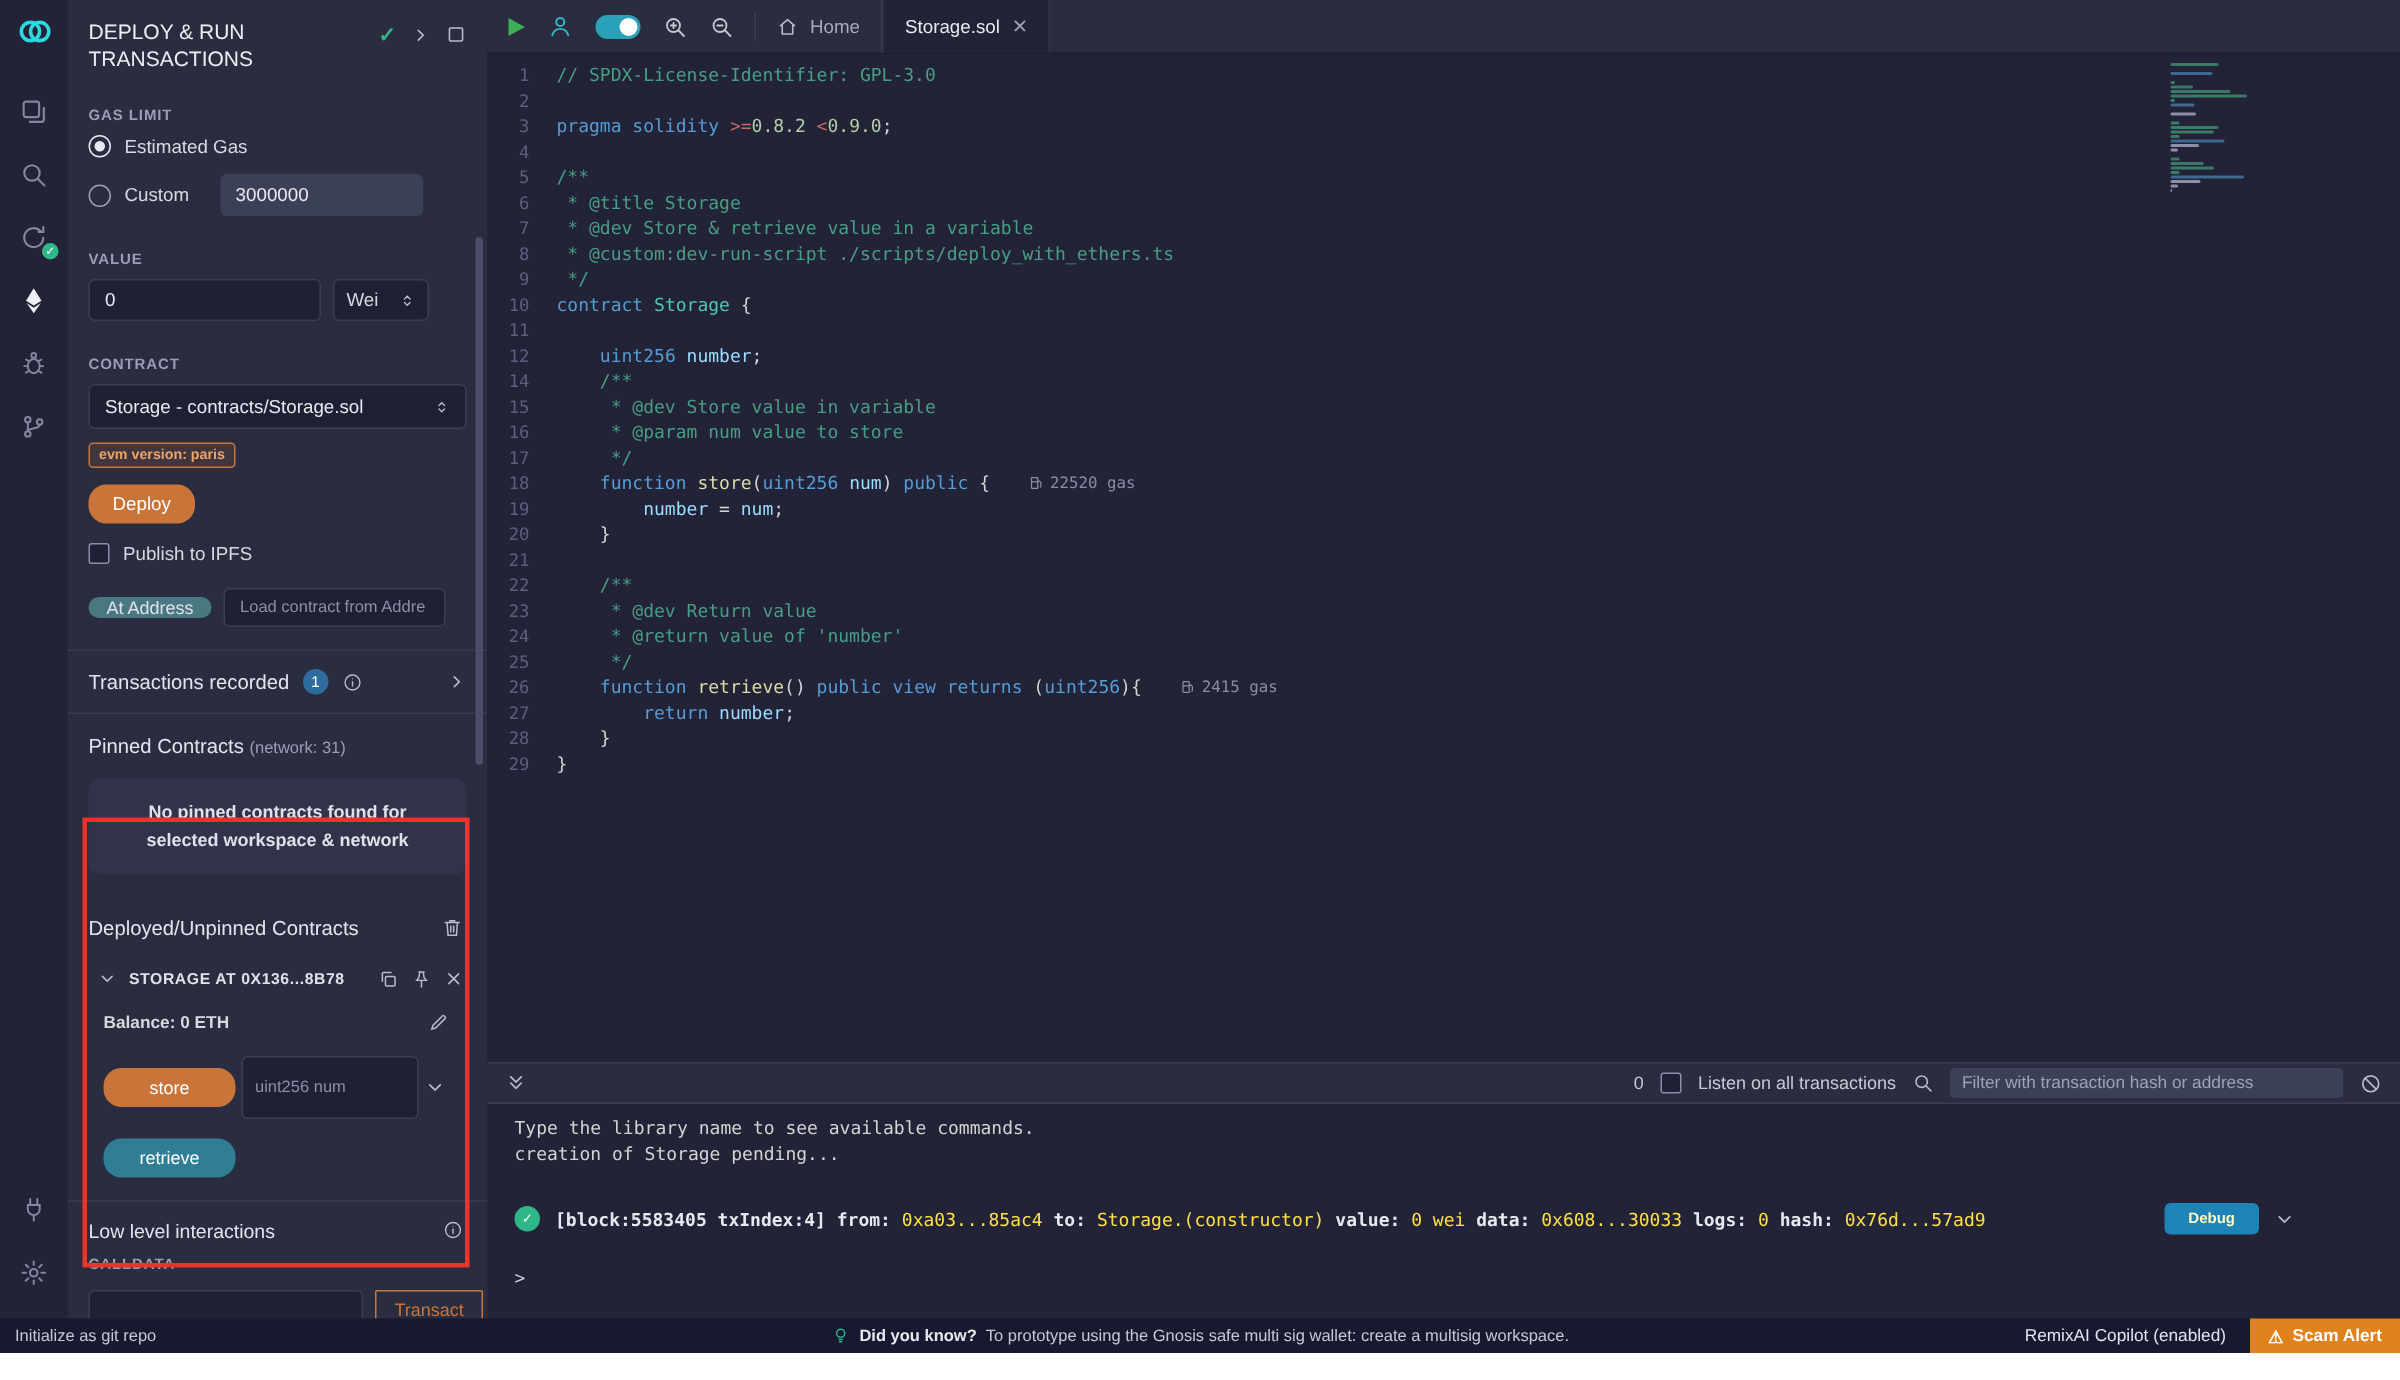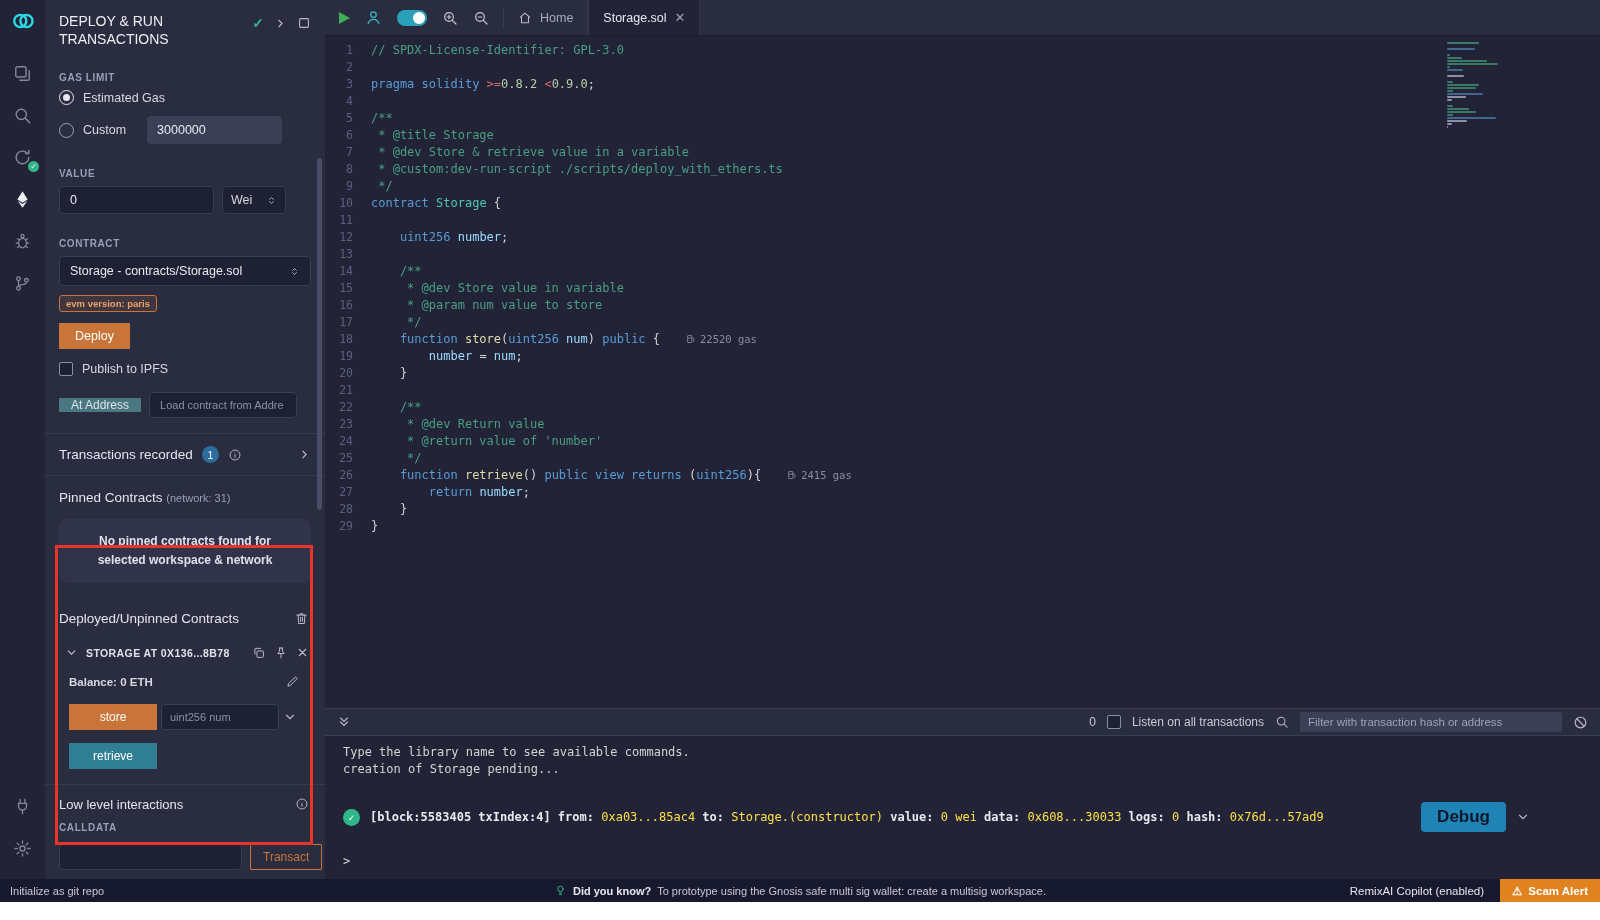--- a/index.html
+++ b/index.html
@@ -29,39 +29,39 @@
 .radio{width:15px;height:15px;border-radius:50%;border:1px solid #9ea1b8;position:relative;flex:none;cursor:pointer}
 .radio.sel{border-color:#e8e9f0}
 .radio.sel::after{content:"";position:absolute;inset:3px;border-radius:50%;background:#e8e9f0}
 .inp{background:#1e2133;border:1px solid #3a3d55;border-radius:4px;color:#e8e9f0;font-size:12.5px;padding:0 10px;height:28px;outline:none;font-family:"Liberation Sans",sans-serif}
 .inp::placeholder{color:#8c8fa8}
 .inp-light{background:#3c4057;border:none;border-radius:4px;color:#e8e9f0;font-size:12.5px;padding:0 10px;height:28px;outline:none;width:135px;margin-left:12px;font-family:"Liberation Sans",sans-serif}
 .row{display:flex;align-items:center;margin:0 14px}
 .unit-sel{width:64px;height:28px;display:flex;align-items:center;justify-content:space-between;padding:0 8px;background:#1e2133;border:1px solid #3a3d55;border-radius:4px;margin-left:8px;font-size:12.5px;cursor:pointer}
 .sel-full{margin:0 14px;height:30px;display:flex;align-items:center;justify-content:space-between;background:#1e2133;border:1px solid #3a3d55;border-radius:4px;padding:0 10px;font-size:12.5px;color:#e8e9f0;cursor:pointer}
 .evm{display:inline-block;margin:9px 14px 0;font-size:9.5px;color:#eba46c;border:1px solid #c97539;background:rgba(201,117,57,.15);border-radius:3px;padding:2px 6px;font-weight:bold}
-.btn{border:none;border-radius:0;font-size:12.5px;cursor:pointer;font-family:"Liberation Sans",sans-serif}
+.btn{border:none;border-radius:12px;font-size:12.5px;cursor:pointer;font-family:"Liberation Sans",sans-serif}
 .btn-deploy{margin:11px 14px 0;background:#c97539;color:#fff;height:26px;padding:0 16px}
 .cb{width:14px;height:14px;border:1px solid #8a8da8;border-radius:2px;background:#1e2133;flex:none;cursor:pointer}
 .ipfs-row{display:flex;gap:9px;margin:13px 14px 0;font-size:12.5px}
 .ataddr-row{display:flex;align-items:center;gap:8px;margin:16px 14px 0}
 .btn-ataddr{background:#497883;color:#dfe2ea;height:14px;padding:0 12px;font-size:12px;flex:none}
 .hr{border-top:1px solid #383b50;margin-top:15px}
 .tr-row{display:flex;align-items:center;gap:9px;padding:12px 14px;font-size:13.5px;color:#e3e5ee}
 .count-badge{width:17px;height:17px;border-radius:50%;background:#2f6c9e;color:#fff;font-size:10.5px;display:flex;align-items:center;justify-content:center;flex:none}
 .sec-title{padding:14px 14px 0;font-size:13.5px;color:#e3e5ee}
 .net{font-size:11px;color:#9b9eb8}
 .empty-card{margin:14px 14px 0;background:#31334a;border-radius:8px;padding:13px 20px;text-align:center;font-size:12px;font-weight:bold;color:#dfe2ea;line-height:1.55}
 .dep-row{display:flex;align-items:center;justify-content:space-between;padding:28px 16px 0 14px;font-size:13.5px;color:#e3e5ee}
 .inst-head{display:flex;align-items:center;gap:8px;padding:20px 16px 0 20px;font-size:10.5px;letter-spacing:.4px;color:#dfe2ea;font-weight:bold}
 .inst-head .spacer{flex:1}
 .bal-row{display:flex;align-items:center;justify-content:space-between;padding:15px 26px 0 24px;font-size:11.5px;font-weight:bold}
 .fn-row{display:flex;align-items:center;gap:4px;padding:15px 14px 0 24px}
 .btn-store{width:88px;height:26px;background:#c97539;color:#fff;font-size:12px}
-.fn-input{width:118px;height:26px;background:#1e2133;border:1px solid #3a3d55;border-radius:4px;color:#e8e9f0;padding:0 8px;font-size:11px;outline:none}
+.fn-input{width:118px;height:42px;background:#1e2133;border:1px solid #3a3d55;border-radius:4px;color:#e8e9f0;padding:0 8px;font-size:11px;outline:none}
 .fn-input::placeholder{color:#8c8fa8}
 .btn-retrieve{width:88px;height:26px;background:#2f7e94;color:#fff;font-size:12px;margin:13px 0 0 24px;display:block}
 .ll-row{display:flex;align-items:center;justify-content:space-between;padding:12px 16px 0 14px;font-size:13px;color:#e3e5ee}
 .cd-row{display:flex;gap:8px;padding:4px 14px 0;align-items:center}
 .cd-input{flex:1;height:26px}
 .btn-transact{height:26px;padding:0 12px;background:transparent;border:1px solid #c97539;color:#c97539;border-radius:1px;font-size:12px}
 .annotation{position:absolute;left:10px;top:545px;width:258px;height:300px;border:3px solid #e8342a;pointer-events:none;z-index:6}
 .p-scroll{position:absolute;right:3px;top:158px;width:5px;height:352px;background:#4a4d66;border-radius:3px;cursor:pointer}
 
 
@@ -94,21 +94,21 @@
 .t-label{font-size:12px;color:#c8cad6;white-space:nowrap}
 .filter-inp{width:262px;height:20px;background:#3c4057;border:none;border-radius:3px;color:#d5d9e0;font-size:11.5px;padding:0 8px;outline:none;font-family:"Liberation Sans",sans-serif}
 .filter-inp::placeholder{color:#9ea1b8}
 .term-body{height:143px;flex:none;background:#222336;font-family:"DejaVu Sans Mono","Liberation Mono",monospace;font-size:12px;color:#d4d4d4;padding:8px 0 0 18px;overflow:hidden}
 .t-line{line-height:17px;white-space:pre}
 .tx-row{display:flex;align-items:center;margin-top:24px;gap:10px}
 .check-circle{width:17px;height:17px;border-radius:50%;background:#2fb789;color:#fff;font-size:10px;display:flex;align-items:center;justify-content:center;flex:none}
 .tx-text{flex:1;white-space:nowrap;overflow:hidden}
 .tx-b{font-weight:bold;color:#e8e9f0}
 .tx-v{color:#fde047}
-.debug-btn{background:#2083b5;color:#0f172a;font-weight:bold;font-size:17px;border:none;border-radius:4px;padding:5px 16px;cursor:pointer;font-family:"Liberation Sans",sans-serif}
+.debug-btn{background:#2083b5;color:#fef9c3;font-weight:bold;font-size:10px;border:none;border-radius:4px;padding:5px 16px;cursor:pointer;font-family:"Liberation Sans",sans-serif}
 .tx-chev{color:#b9bccd;margin-right:70px;cursor:pointer;display:inline-flex}
 .prompt{margin-top:22px}
 
 
 .statusbar{height:23px;flex:none;background:#171a2f;display:flex;align-items:center;font-size:11px;color:#c6c8d4;position:relative}
 .sb-left{padding-left:10px;cursor:pointer}
 .sb-center{position:absolute;left:50%;transform:translateX(-50%);display:flex;align-items:center;gap:6px;white-space:nowrap;font-size:11px}
 .sb-bold{font-weight:bold;color:#e8e9f0}
 .sb-right{margin-left:auto;display:flex;align-items:center;height:100%}
 .copilot{margin-right:16px;color:#e3e5ee;font-size:11.5px}
@@ -400,21 +400,20 @@
             <div class="code-line"><span class="line-num">3</span><span class="line-code"><span class="tk-kw">pragma solidity </span><span class="tk-op">&gt;=</span><span class="tk-num">0.8.2</span><span class="tk-pln"> </span><span class="tk-op">&lt;</span><span class="tk-num">0.9.0</span><span class="tk-pln">;</span></span></div>
             <div class="code-line"><span class="line-num">4</span><span class="line-code"></span></div>
             <div class="code-line"><span class="line-num">5</span><span class="line-code"><span class="tk-com">/**</span></span></div>
             <div class="code-line"><span class="line-num">6</span><span class="line-code"><span class="tk-com"> * @title Storage</span></span></div>
             <div class="code-line"><span class="line-num">7</span><span class="line-code"><span class="tk-com"> * @dev Store &amp; retrieve value in a variable</span></span></div>
             <div class="code-line"><span class="line-num">8</span><span class="line-code"><span class="tk-com"> * @custom:dev-run-script ./scripts/deploy_with_ethers.ts</span></span></div>
             <div class="code-line"><span class="line-num">9</span><span class="line-code"><span class="tk-com"> */</span></span></div>
             <div class="code-line"><span class="line-num">10</span><span class="line-code"><span class="tk-kw">contract </span><span class="tk-typ">Storage</span><span class="tk-pln"> {</span></span></div>
             <div class="code-line"><span class="line-num">11</span><span class="line-code"></span></div>
             <div class="code-line"><span class="line-num">12</span><span class="line-code"><span class="tk-pln">    </span><span class="tk-kw">uint256</span><span class="tk-pln"> </span><span class="tk-var">number</span><span class="tk-pln">;</span></span></div>
-            <div class="code-line"><span class="line-num">13</span><span class="line-code"></span></div>
             <div class="code-line"><span class="line-num">14</span><span class="line-code"><span class="tk-com">    /**</span></span></div>
             <div class="code-line"><span class="line-num">15</span><span class="line-code"><span class="tk-com">     * @dev Store value in variable</span></span></div>
             <div class="code-line"><span class="line-num">16</span><span class="line-code"><span class="tk-com">     * @param num value to store</span></span></div>
             <div class="code-line"><span class="line-num">17</span><span class="line-code"><span class="tk-com">     */</span></span></div>
             <div class="code-line"><span class="line-num">18</span><span class="line-code"><span class="tk-kw">    function </span><span class="tk-fn">store</span><span class="tk-pln">(</span><span class="tk-kw">uint256</span><span class="tk-pln"> </span><span class="tk-var">num</span><span class="tk-pln">) </span><span class="tk-kw">public</span><span class="tk-pln"> {</span></span><span class="gas-widget"><svg viewBox="0 0 24 24" width="10" height="10" fill="none" stroke="currentColor" stroke-width="2">
                   <rect x="4" y="3.5" width="10" height="17" rx="1"></rect>
                   <path d="M4 10h10M14 9h3l2 2.5V17a1.8 1.8 0 0 1-1.8 1.8"></path>
                 </svg><span>22520 gas</span></span></div>
             <div class="code-line"><span class="line-num">19</span><span class="line-code"><span class="tk-pln">        </span><span class="tk-var">number</span><span class="tk-pln"> = </span><span class="tk-var">num</span><span class="tk-pln">;</span></span></div>
             <div class="code-line"><span class="line-num">20</span><span class="line-code"><span class="tk-pln">    }</span></span></div>

